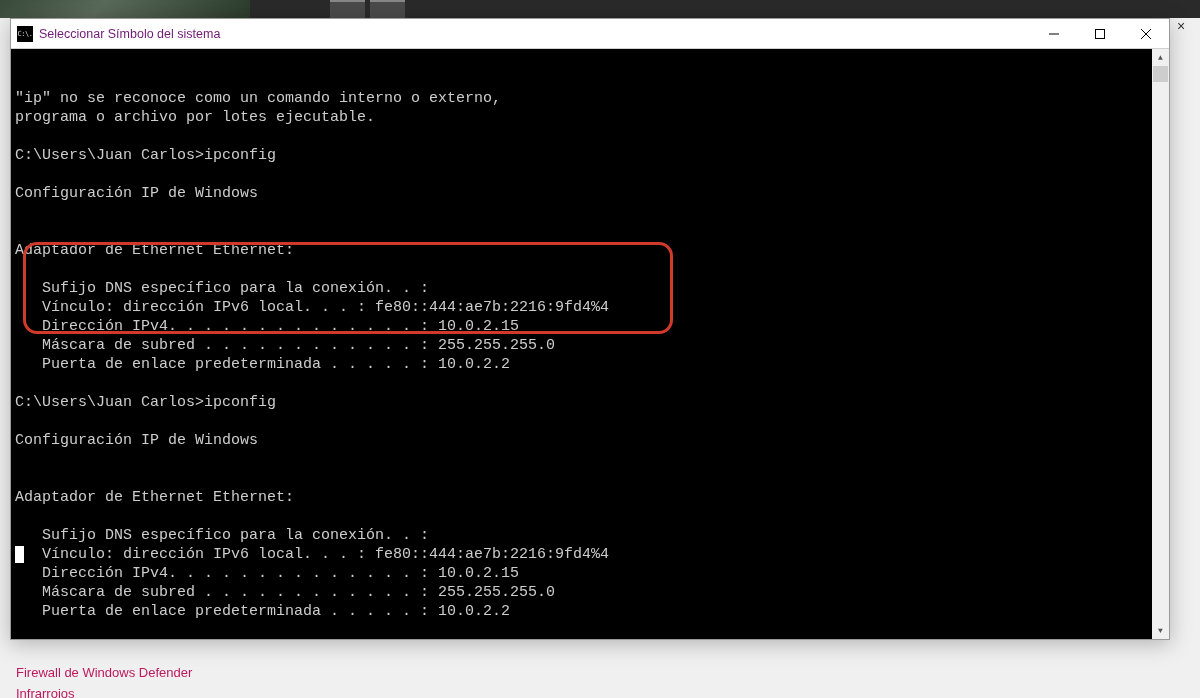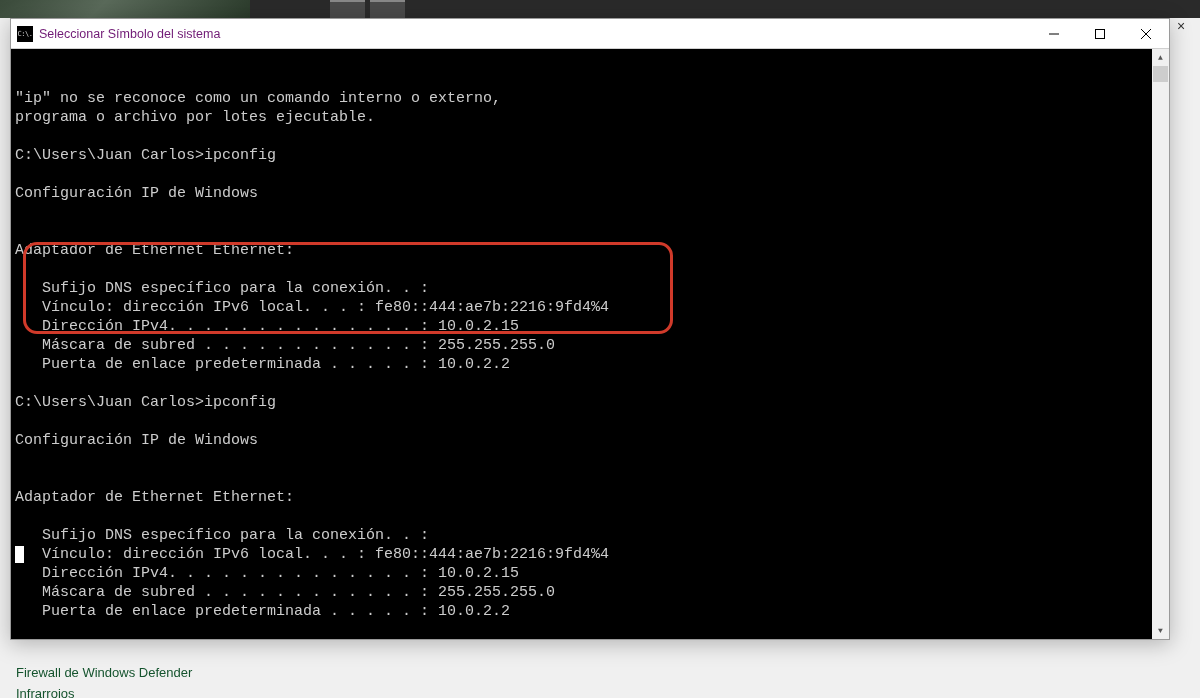--- a/index.html
+++ b/index.html
@@ -32,21 +32,21 @@
     }
     .bg-panel-text {
       position: absolute;
       left: 16px;
       color: #777;
       font-size: 12px;
     }
     .bg-link {
       position: absolute;
       left: 16px;
-      color: #14532d;
+      color: #be185d;
       font-size: 13px;
       cursor: pointer;
       border-bottom: 1px solid transparent;
     }
     .bg-close-hint {
       position: absolute;
       top: 18px; right: 10px;
       width: 18px; height: 18px;
       color: #333;
       font-size: 14px;

